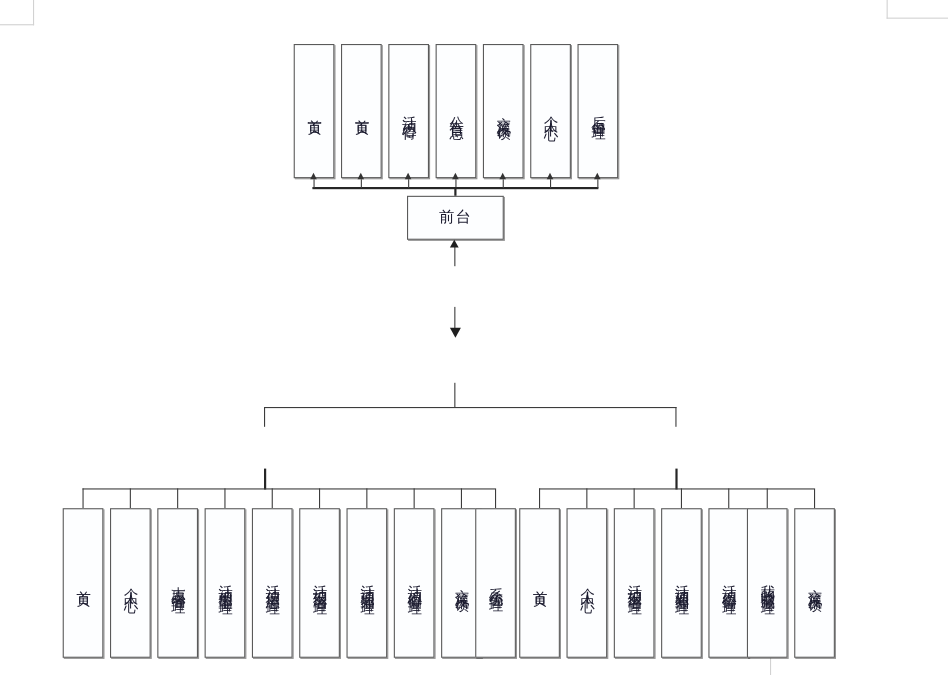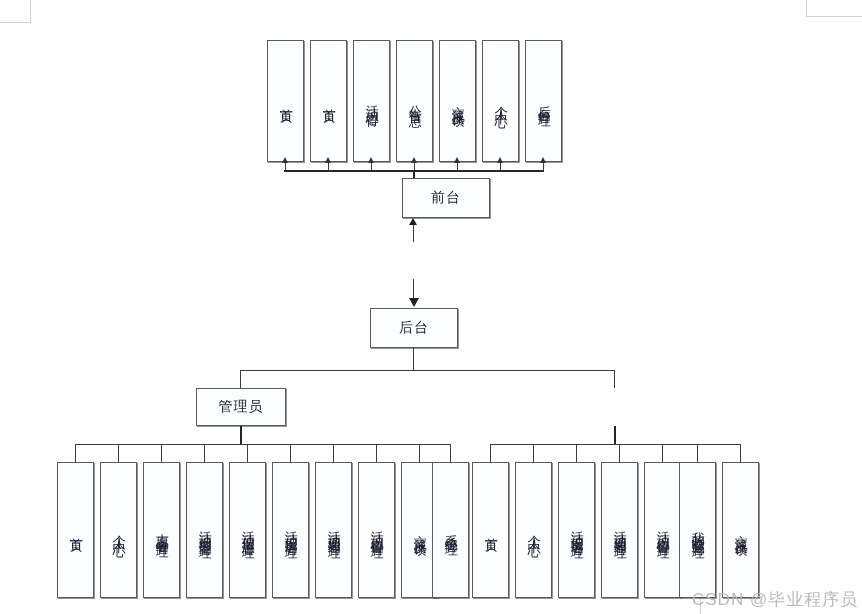--- a/index.html
+++ b/index.html
@@ -140,43 +140,37 @@
   <div class="arrow-up small" style="left:282px;top:157px;"></div>
   <div class="arrow-up small" style="left:325px;top:157px;"></div>
   <div class="arrow-up small" style="left:368px;top:157px;"></div>
   <div class="arrow-up small" style="left:411px;top:157px;"></div>
   <div class="arrow-up small" style="left:454px;top:157px;"></div>
   <div class="arrow-up small" style="left:497px;top:157px;"></div>
   <div class="arrow-up small" style="left:540px;top:157px;"></div>
 
   <div class="ln v thick" style="left:413px;top:170px;height:9px;"></div>
 
-  <div class="node" style="left:370px;top:178px;width:88px;height:40px;margin-left:32px;">
+  <div class="node" style="left:370px;top:178px;width:88px;height:40px;">
     <span>前台</span>
   </div>
 
   <div class="ln v" style="left:413px;top:224px;height:18px;"></div>
   <div class="arrow-up" style="left:409px;top:218px;"></div>
 
 
   <div class="ln v" style="left:413px;top:279px;height:23px;"></div>
   <div class="arrow-down" style="left:409px;top:298px;"></div>
 
-  <div class="node" style="left:370px;top:308px;width:88px;height:40px;">
-    <span>后台</span>
-  </div>
 
   <div class="ln v" style="left:413px;top:348px;height:22px;"></div>
   <div class="ln h" style="left:240px;top:370px;width:375px;"></div>
   <div class="ln v" style="left:240px;top:370px;height:18px;"></div>
   <div class="ln v" style="left:614px;top:370px;height:18px;"></div>
 
-  <div class="node" style="left:196px;top:388px;width:90px;height:38px;">
-    <span>管理员</span>
-  </div>
 
   <div class="ln v thick" style="left:240px;top:426px;height:19px;"></div>
   <div class="ln h" style="left:75px;top:444px;width:375px;"></div>
 
   <div class="ln v" style="left:75px;top:444px;height:18px;"></div>
   <div class="ln v" style="left:118px;top:444px;height:18px;"></div>
   <div class="ln v" style="left:161px;top:444px;height:18px;"></div>
   <div class="ln v" style="left:204px;top:444px;height:18px;"></div>
   <div class="ln v" style="left:247px;top:444px;height:18px;"></div>
   <div class="ln v" style="left:290px;top:444px;height:18px;"></div>
@@ -242,15 +236,14 @@
   <div class="node vert" style="left:644px;top:462px;width:37px;height:136px;">
     <span>活动心得管理</span>
   </div>
   <div class="node vert" style="left:679px;top:462px;width:37px;height:136px;">
     <span>我的收藏管理</span>
   </div>
   <div class="node vert" style="left:722px;top:462px;width:37px;height:136px;">
     <span>交流反馈</span>
   </div>
 
-  <div class="watermark" style="left:692px;top:588px;">CSDN @毕业程序员</div>
 
 </div>
 
 </body></html>

